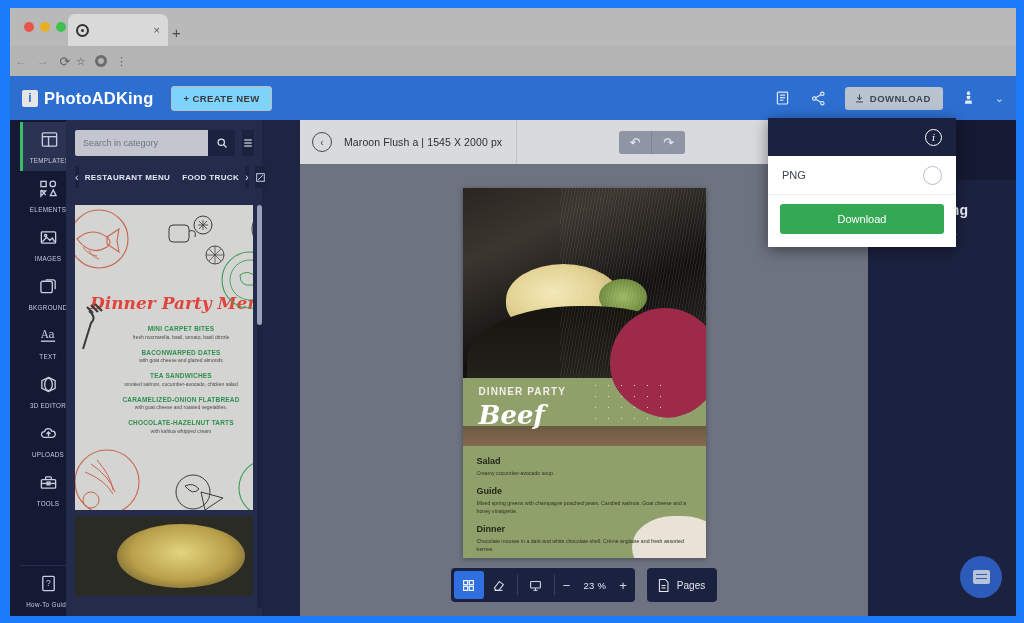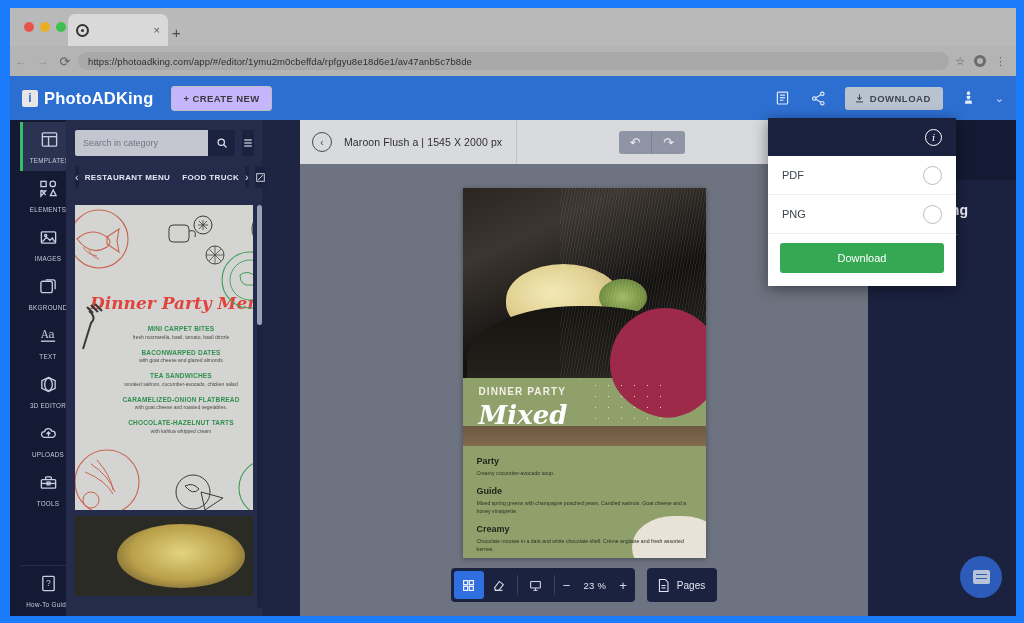--- a/index.html
+++ b/index.html
@@ -50,21 +50,21 @@
   .appheader {
     position: relative; height: 44px; background: #2d6fd1;
     display: flex; align-items: center; padding: 0 12px;
   }
   .logo { display: flex; align-items: center; gap: 6px; }
   .logo-mark { width: 16px; height: 17px; background: #e6e6e6; border-radius: 2px;
                color: #2d6fd1; font-size: 12px; font-weight: bold; display:flex;
                align-items:center; justify-content:center; line-height:1; }
   .logo-text { color: #fff; font-size: 16.5px; font-weight: bold; letter-spacing: .2px; }
   .create-new {
-    margin-left: 18px; background: #c4b5fd; color: #3a3a3a; font-size: 9.5px;
+    margin-left: 18px; background: #7dd3fc; color: #3a3a3a; font-size: 9.5px;
     font-weight: bold; letter-spacing: .4px; padding: 6px 11px; border-radius: 3px;
     border: 1px solid #bdbdbd;
   }
   .hdr-right { margin-left: auto; display: flex; align-items: center; gap: 16px; color: #dfe8f7; }
   .hicon { width: 20px; height: 20px; display:flex; align-items:center; justify-content:center; }
   .download-btn {
     background: #b9c2cf; color: #3c4352; font-size: 9.5px; font-weight: bold;
     letter-spacing: .5px; padding: 6px 12px 6px 9px; border-radius: 3px;
     display: flex; align-items: center; gap: 5px;
   }
@@ -241,21 +241,20 @@
         <span></span>
         <span class="tab-close">×</span>
       </div>
       <div class="newtab">+</div>
     </div>
 
     <div class="urlbar">
       <span class="navicon">←</span>
       <span class="navicon">→</span>
       <span class="navicon reload">⟳</span>
-      <div class="urlfield">https://photoadking.com/app/#/editor/1ymu2m0cbeffda/rpfgyu8e18d6e1/av47anb5c7b8de</div>
       <div class="urlicons">
         <span>☆</span>
         <span class="ui-avatar"></span>
         <span>⋮</span>
       </div>
     </div>
 
     <div class="app">
 
       <div class="appheader">
@@ -548,31 +547,31 @@
               <div class="doc-photo">
                 <div class="pasta"></div>
                 <div class="peas"></div>
                 <div class="bowl"></div>
                 <div class="sheen"></div>
               </div>
               <div class="magenta"></div>
               <div class="doc-dots"></div>
               <div class="doc-band"></div>
               <div class="doc-label">DINNER PARTY</div>
-              <div class="doc-menu">Mixed</div>
+              <div class="doc-menu">Beef</div>
               <div class="doc-lower">
                 <div class="blob"></div>
               </div>
               <div class="cols">
                 <div class="col">
-                  <div class="sec-h">Party</div>
+                  <div class="sec-h">Salad</div>
                   <div class="sec-p">Creamy cucumber-avocado soup.</div>
                   <div class="sec-h">Guide</div>
                   <div class="sec-p">Mixed spring greens with champagne poached pears. Candied walnuts. Goat cheese and a honey vinaigrette.</div>
-                  <div class="sec-h">Creamy</div>
+                  <div class="sec-h">Dinner</div>
                   <div class="sec-p">Chocolate mousse in a dark and white chocolate shell. Crème anglaise and fresh assorted berries.</div>
                 </div>
               </div>
             </div>
           </div>
 
           <div class="bottombar">
             <div class="bb-group">
               <div class="bb-btn sel">
                 <svg viewBox="0 0 16 16" width="13" height="13" fill="none" stroke="#fff" stroke-width="1.4">
@@ -634,24 +633,20 @@
     </div>
   </div>
 
   <div class="dropdown">
     <div class="dd-head">
       <span class="dd-title">FILE TYPE</span>
       <span class="dd-info">i</span>
     </div>
 
     <div class="dd-opt">
-      <span class="dd-opt-label">PDF</span>
-      <span class="radio"></span>
-    </div>
-    <div class="dd-opt">
       <span class="dd-opt-label">PNG</span>
       <span class="radio"></span>
     </div>
 
     <div class="dd-foot">
       <div class="dd-download">Download</div>
     </div>
   </div>
 </div>
 

